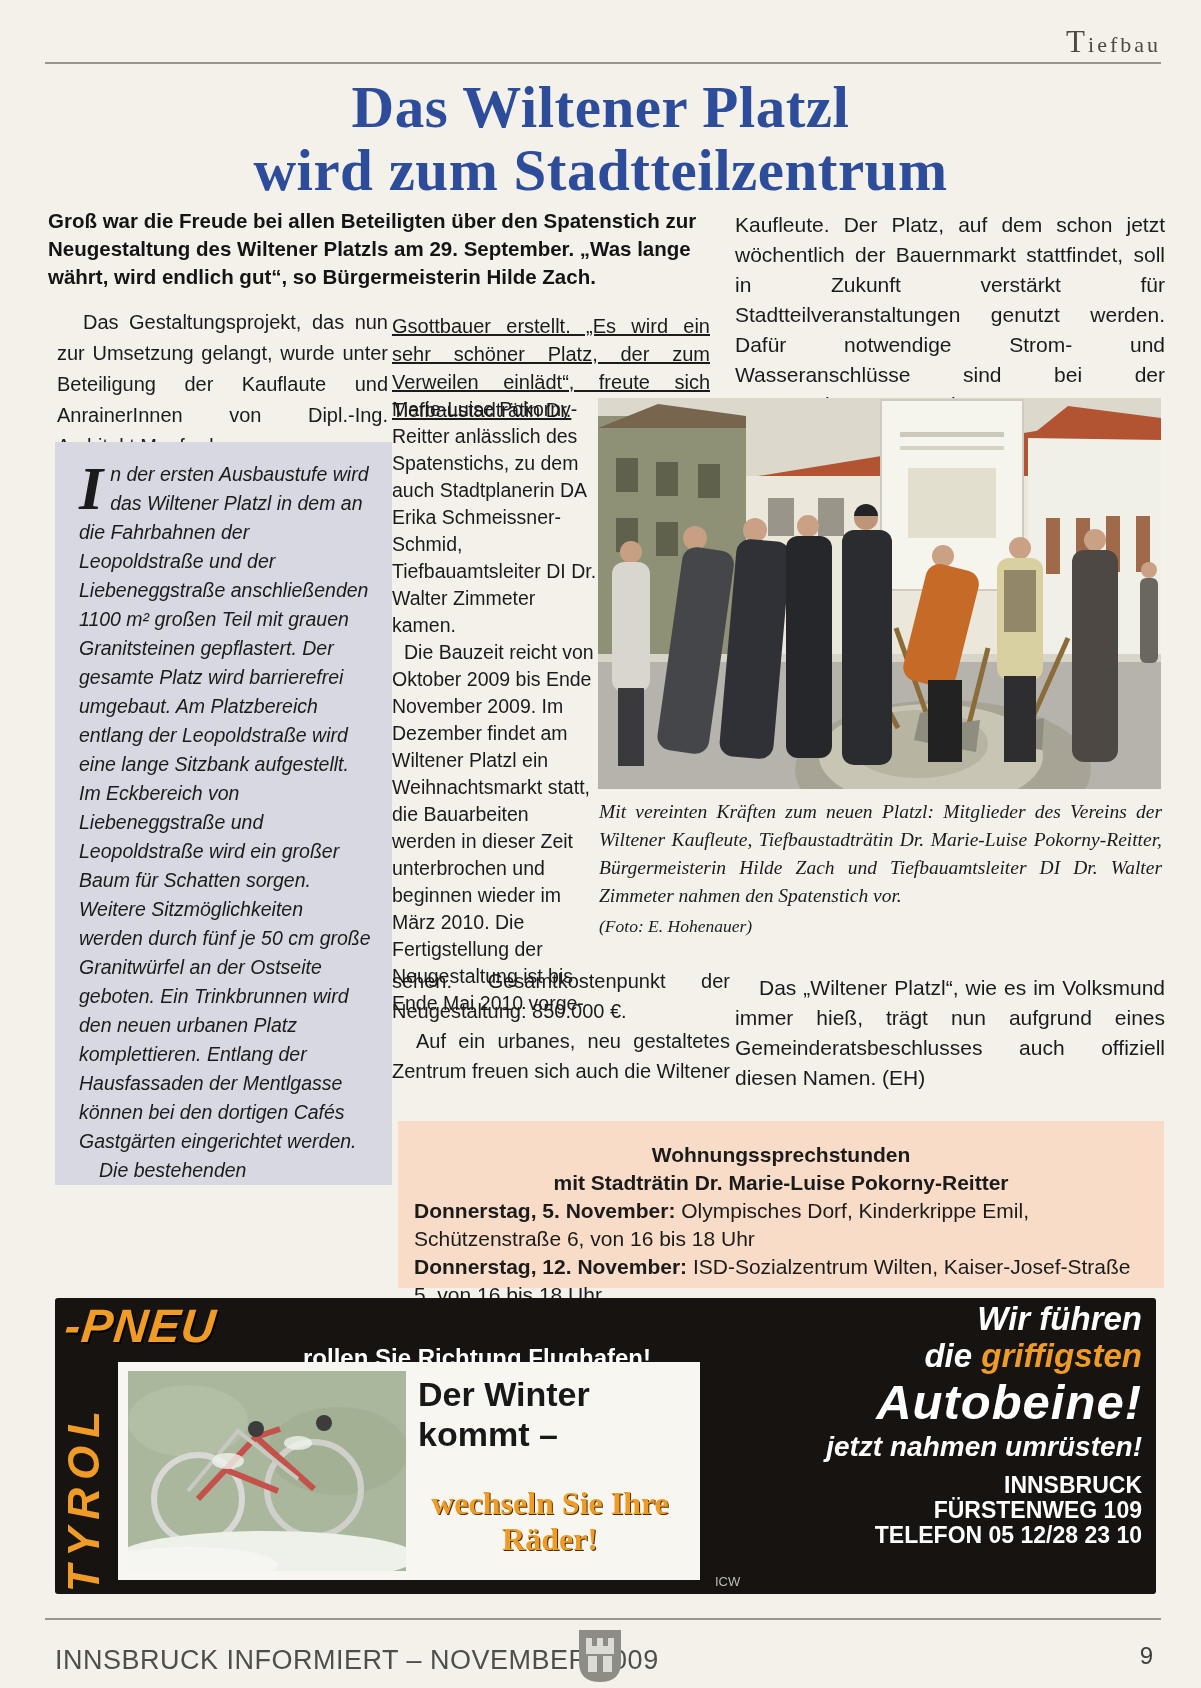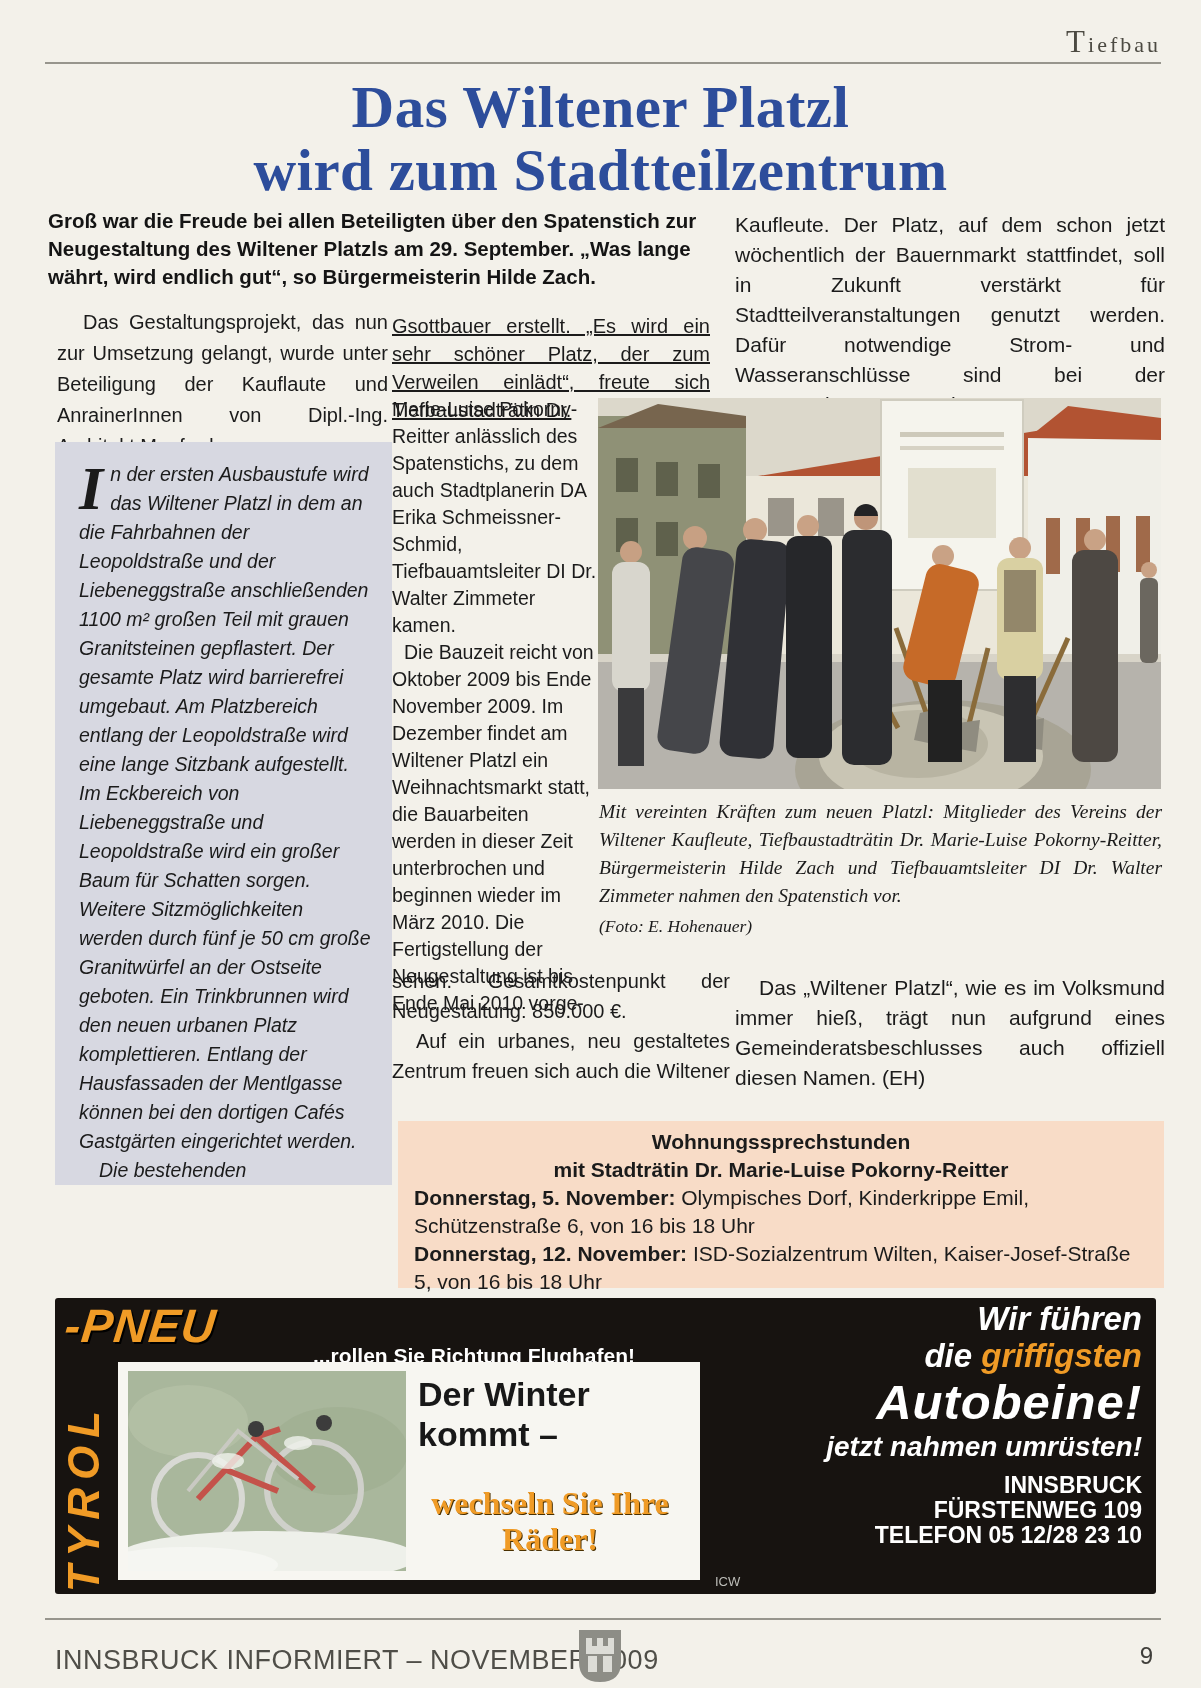--- a/index.html
+++ b/index.html
@@ -39,35 +39,35 @@
   .col2c{left:392px;top:966px;width:338px;font-size:20px;line-height:30px;}
   .col2c .p2{text-indent:24px;}
 
   .photo{left:598px;top:398px;width:563px;height:391px;overflow:hidden;background:#c9c6ba;}
   .caption{left:599px;top:798px;width:563px;font-style:italic;font-size:19.5px;line-height:28px;font-family:Liberation Serif, serif;}
   .credit{text-align:left;font-size:17.5px;margin-top:2px;}
 
   .col3b{left:735px;top:973px;width:430px;font-size:21px;line-height:30px;text-indent:24px;}
 
   .noticebox{left:398px;top:1121px;width:766px;height:167px;background:var(--notice_bg,#f8dcc7);
-    box-sizing:border-box;padding:7px 16px;font-size:21px;line-height:28px;}
+    box-sizing:border-box;padding:20px 16px;font-size:21px;line-height:28px;}
   .noticebox .c{text-align:center;font-weight:bold;}
   .noticebox b{font-weight:bold;}
 
   
   .ad{left:55px;top:1298px;width:1101px;height:296px;background:var(--ad_bg,#171310);
     border-radius:3px;color:#fff;overflow:hidden;}
   .ad .abs{position:absolute;}
   .pneu{left:10px;top:0px;font-size:47px;font-weight:900;font-style:italic;
     color:var(--ad_orange,#f09b26);letter-spacing:1px;transform:skewX(-6deg);
     text-shadow:2px 2px 0 #000;}
   .tyrol{left:4px;top:54px;height:240px;writing-mode:vertical-rl;transform:rotate(180deg);
     font-size:44px;font-weight:900;font-style:italic;color:var(--ad_orange,#f09b26);
     letter-spacing:8px;}
-  .tagline{left:258px;top:46px;font-size:21px;font-weight:bold;color:#fff;}
+  .tagline{left:228px;top:46px;font-size:24px;font-weight:bold;color:#fff;}
   .adpanel{left:63px;top:64px;width:582px;height:218px;background:#f7f6f1;}
   .bikephoto{left:10px;top:9px;width:278px;height:200px;overflow:hidden;background:#a9b79c;}
   .winter{left:300px;top:12px;width:260px;font-family:Liberation Sans, sans-serif;font-weight:bold;
     font-size:34px;line-height:1.18;color:#181818;}
   .raeder{left:296px;top:124px;width:272px;text-align:center;font-family:"Liberation Serif",serif;
     font-weight:bold;font-size:32px;line-height:1.12;color:var(--ad_orange,#f09b26);
     text-shadow:1px 1px 0 #4a3000;}
   .adright{right:14px;top:2px;width:400px;text-align:right;font-style:italic;font-weight:800;}
   .adr1{font-size:33px;line-height:37px;}
   .adr2{font-size:33px;line-height:37px;}

